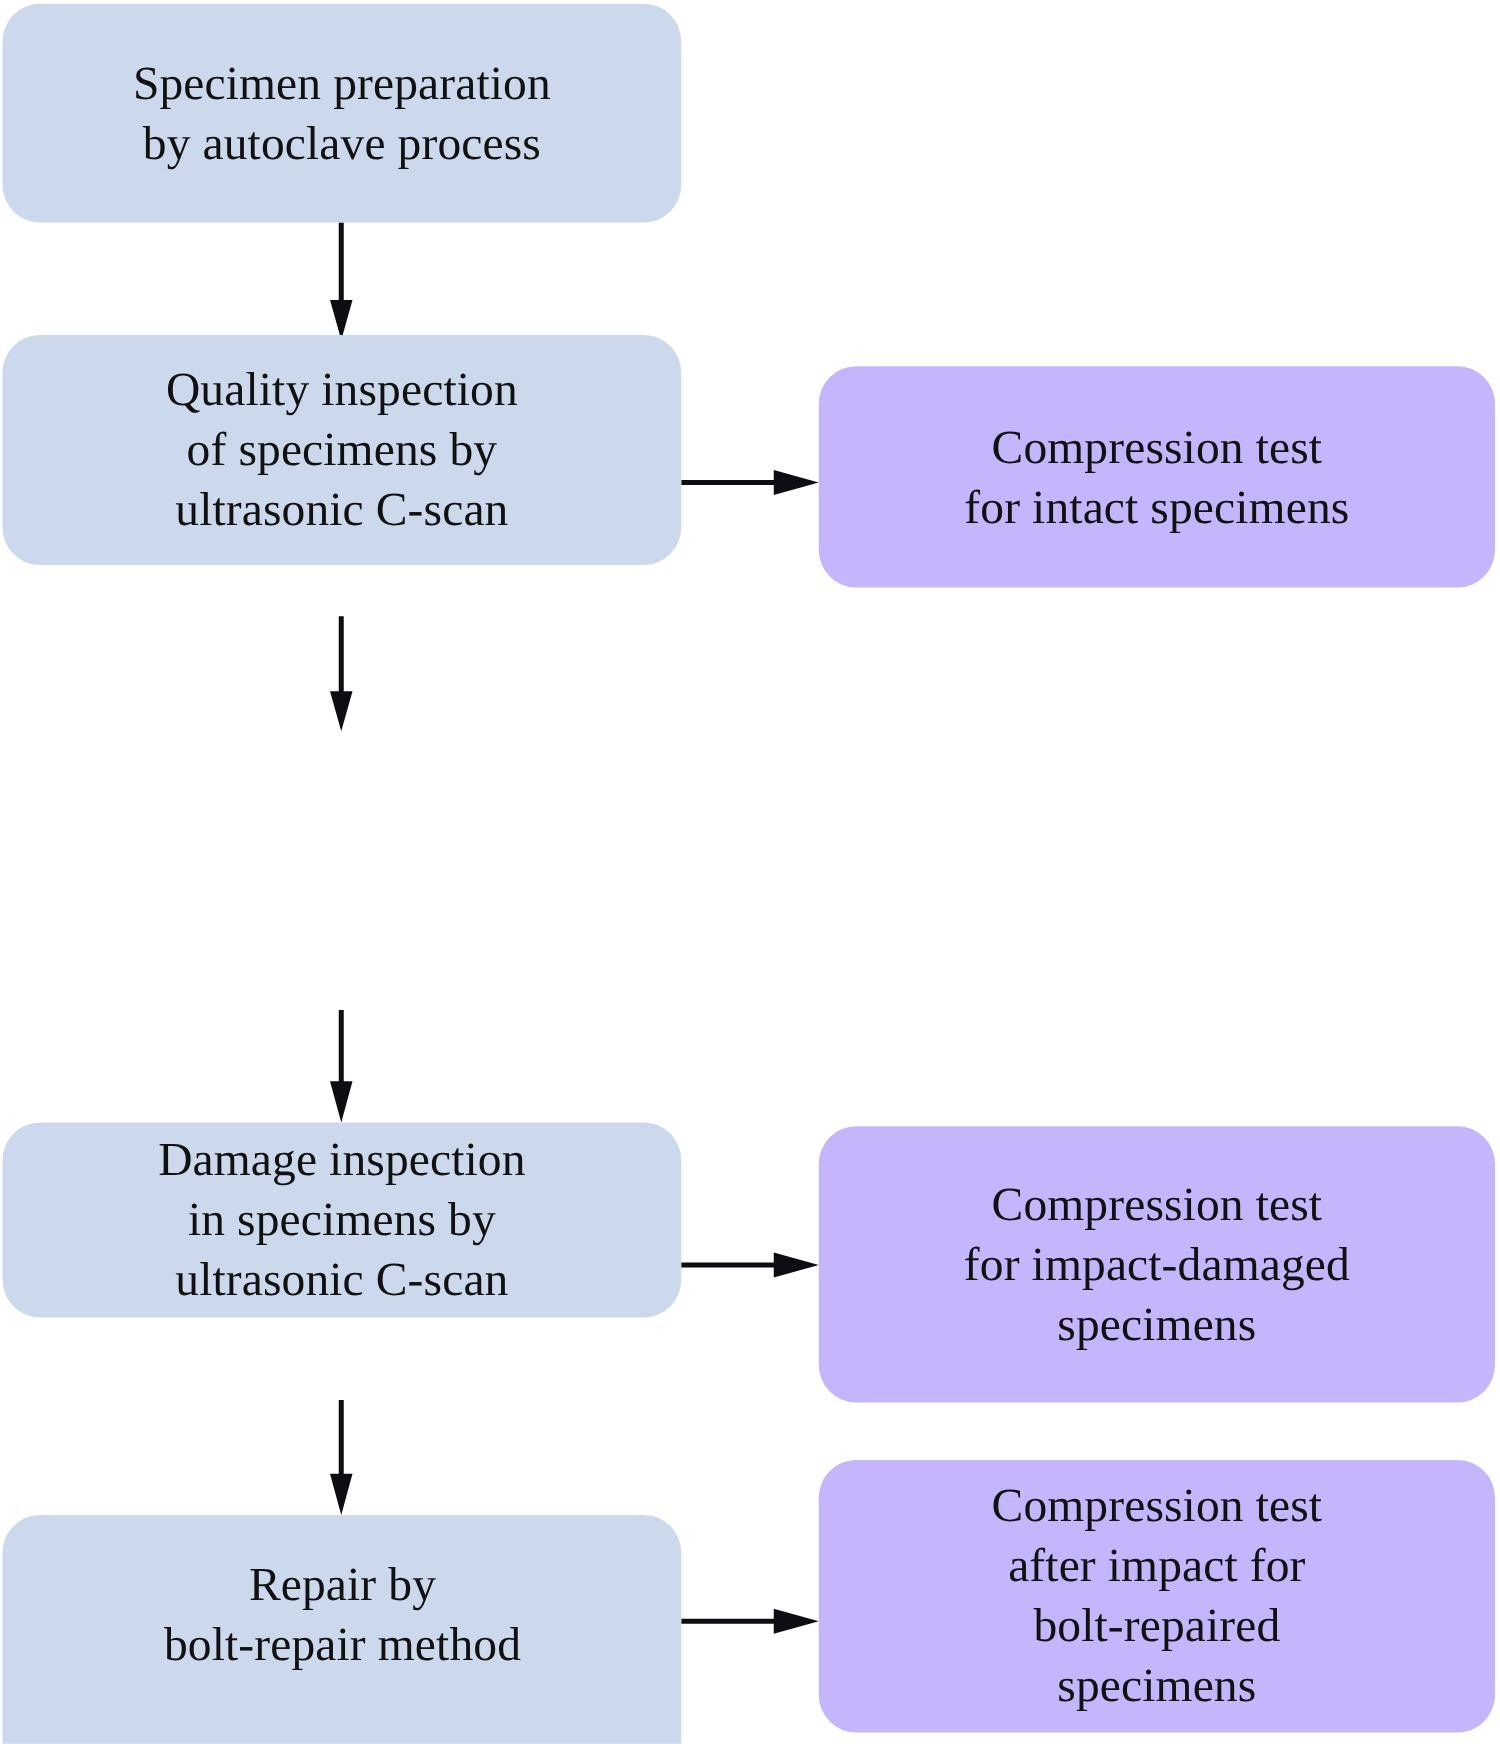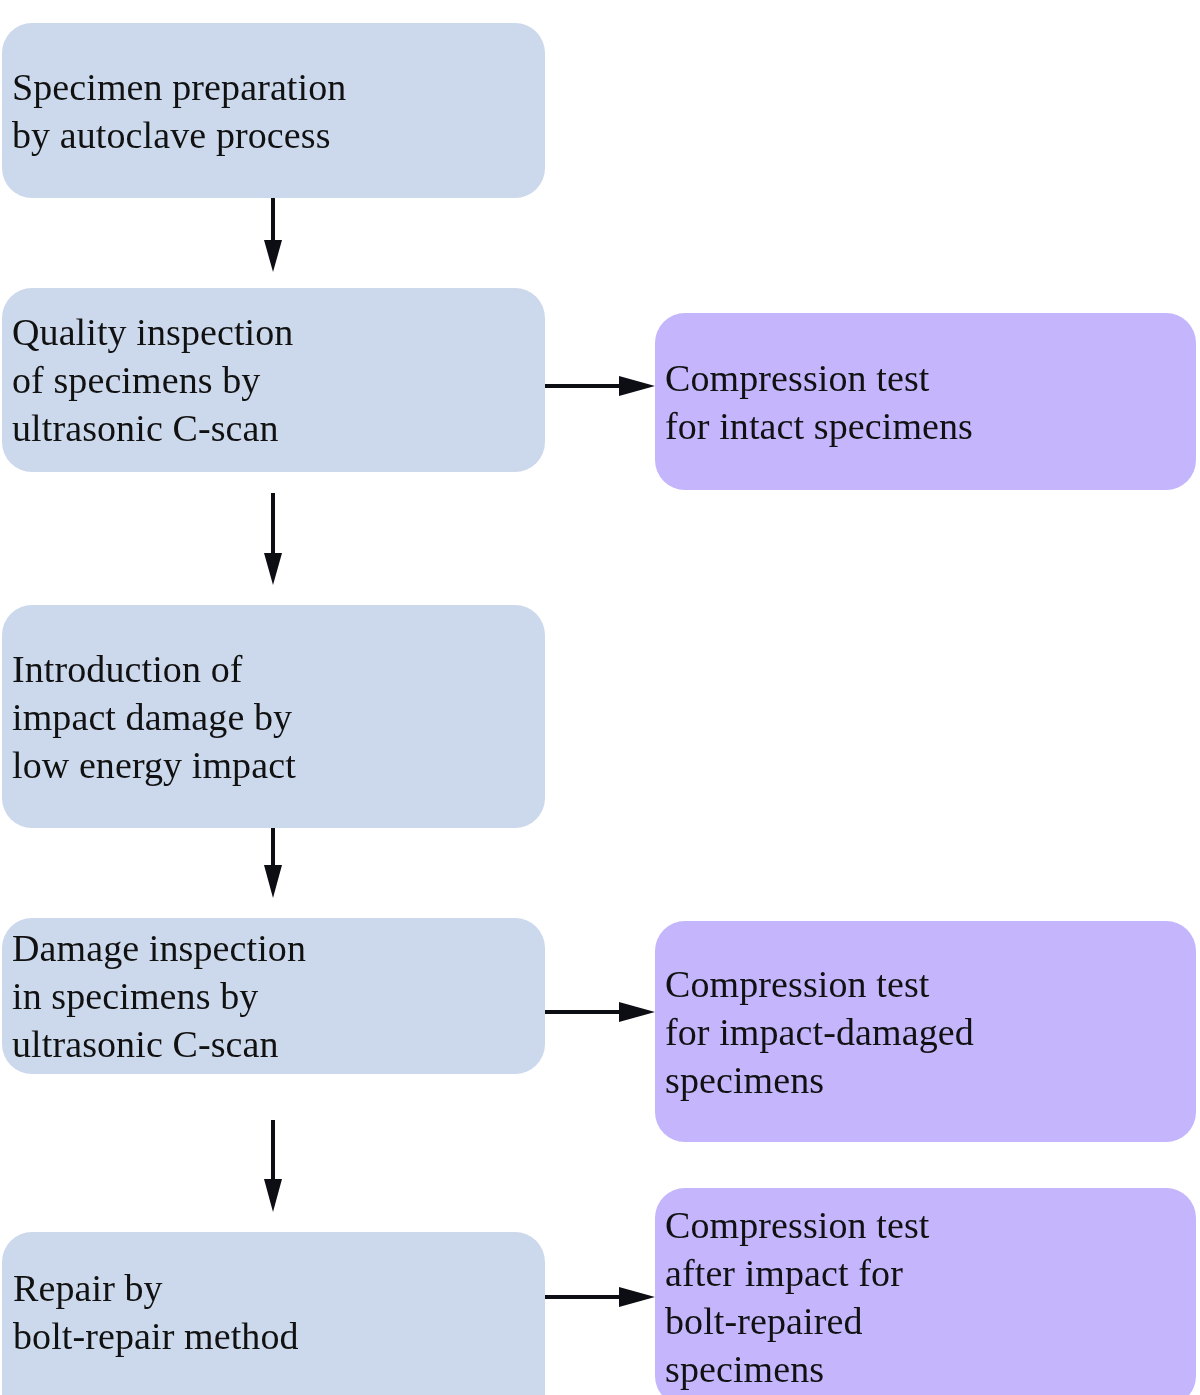--- a/index.html
+++ b/index.html
@@ -23,26 +23,25 @@
     height: 1395px;
   }
 
   .node {
     position: absolute;
     box-sizing: border-box;
     border-radius: 30px;
     display: flex;
     align-items: center;
     justify-content: center;
-    text-align: left;
+    text-align: center;
     color: #111111;
     font-size: 38px;
     line-height: 48px;
     letter-spacing: 0.1px;
-    margin-top: 20px;
   }
   .node .node-text {
     display: block;
     width: 100%;
     padding: 0 10px;
     white-space: pre-line;
   }
 
   .node-blue  { background: #ccd9ec; }
   .node-pink  { background: #c4b5fd; }
@@ -104,25 +103,20 @@
     <span class="node-text">Specimen preparation
 by autoclave process</span>
   </div>
 
   <div class="node node-blue" style="left:2px; top:268px; width:543px; height:184px;">
     <span class="node-text">Quality inspection
 of specimens by
 ultrasonic C-scan</span>
   </div>
 
-  <div class="node node-blue" style="left:2px; top:585px; width:543px; height:223px;">
-    <span class="node-text">Introduction of
-impact damage by
-low energy impact</span>
-  </div>
 
   <div class="node node-blue" style="left:2px; top:898px; width:543px; height:156px;">
     <span class="node-text">Damage inspection
 in specimens by
 ultrasonic C-scan</span>
   </div>
 
   <div class="node node-blue" style="left:2px; top:1212px; width:543px; height:183px; border-bottom-left-radius:0; border-bottom-right-radius:0;">
     <span class="node-text" style="transform: translateY(-12px); padding-left: 11px;">Repair by
 bolt-repair method</span>

